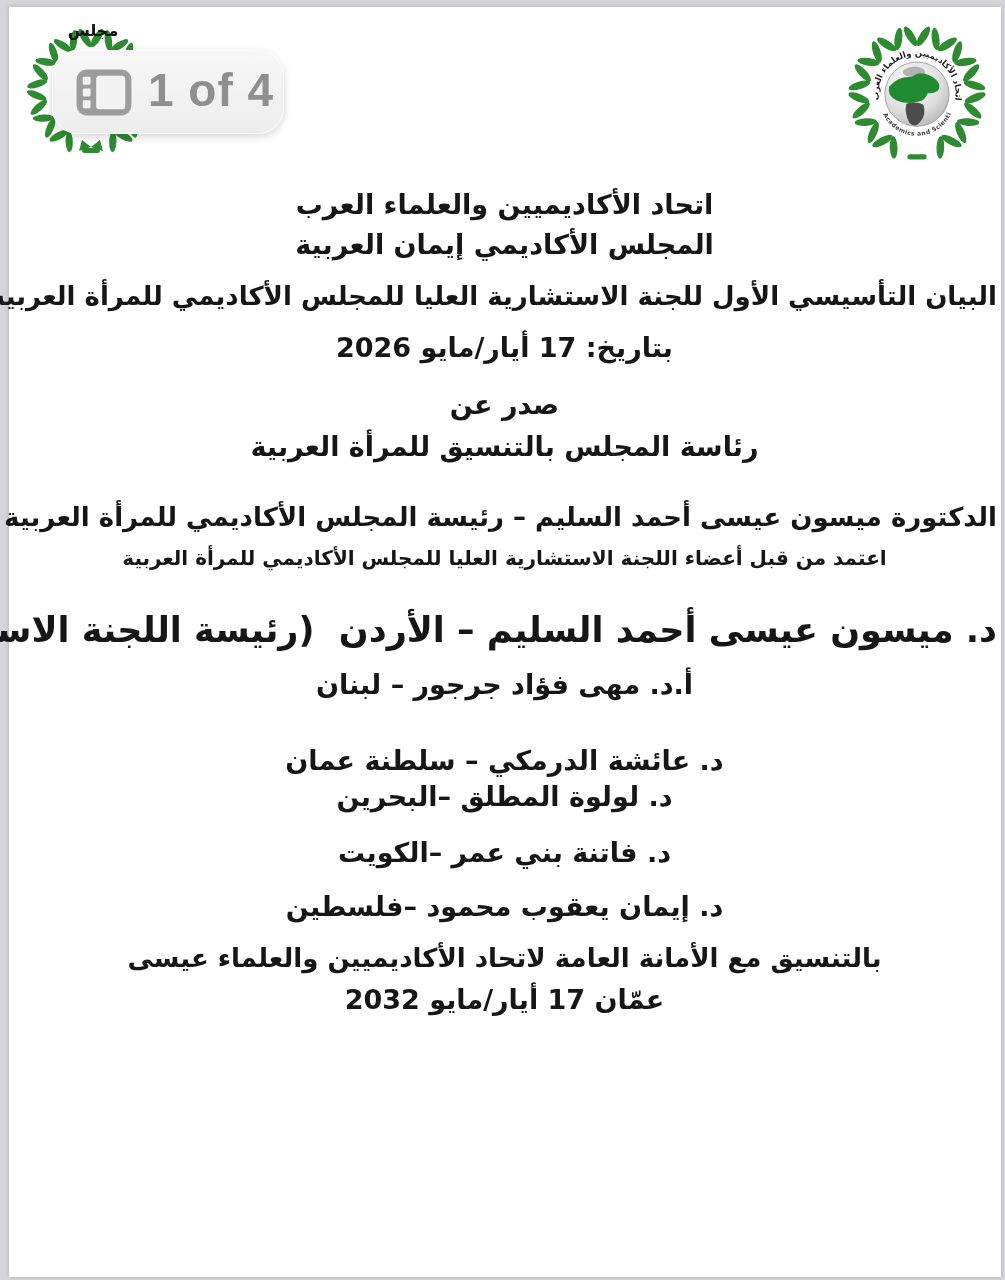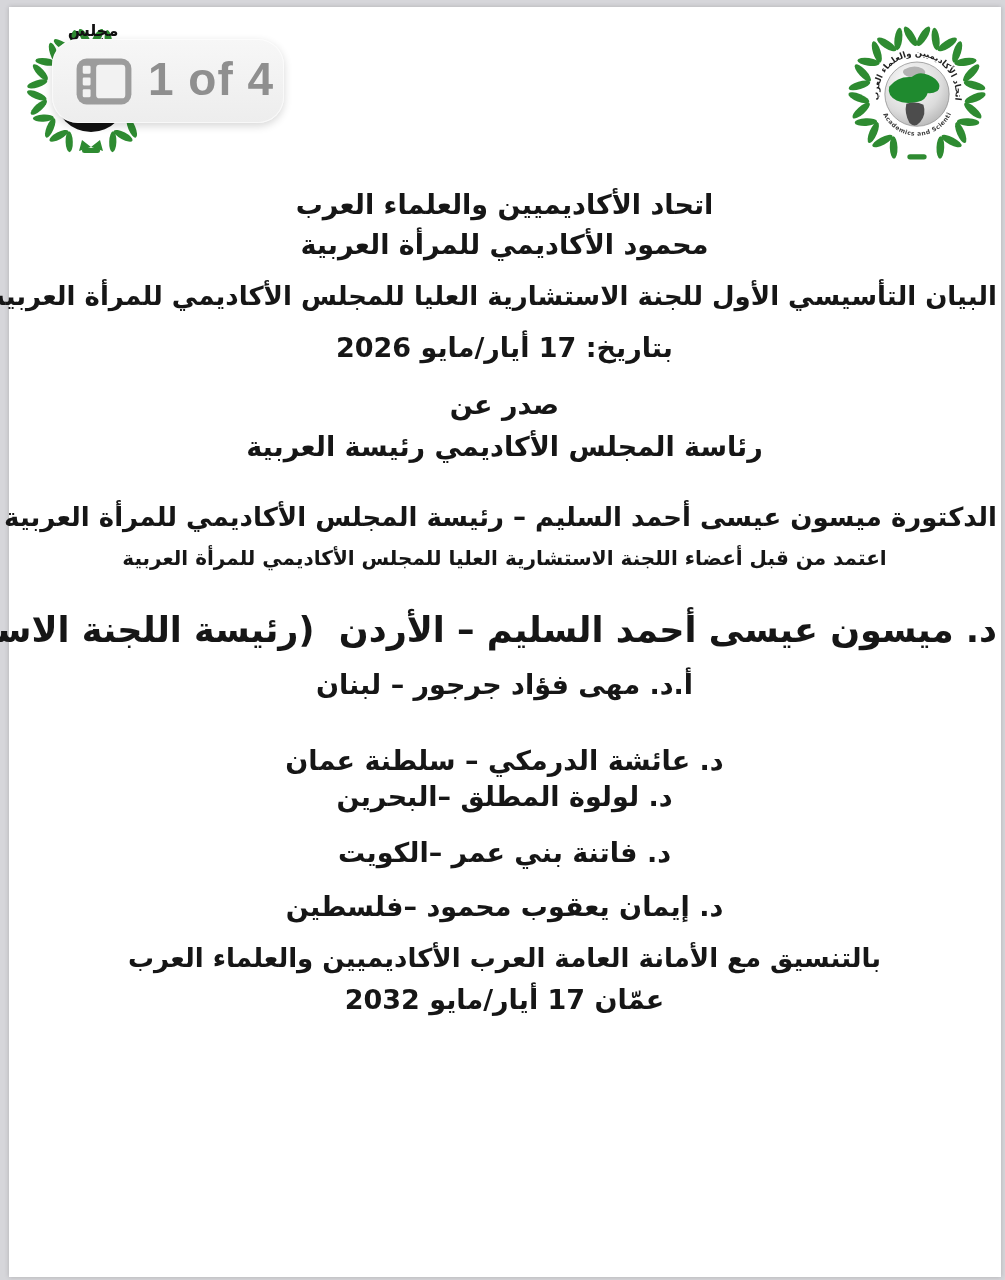--- a/index.html
+++ b/index.html
@@ -10,21 +10,21 @@
   }
   .page{
     position:absolute;left:9px;top:7px;right:4px;bottom:3px;
     background:#ffffff;
     box-shadow:0 0 5px rgba(0,0,0,.18);
   }
   
   .logo-left{position:absolute;left:20px;top:20px;width:142px;height:140px;}
   
   .badge{
-    position:absolute;left:52px;top:39px;width:232px;height:84px;
+    position:absolute;left:52px;top:50px;width:232px;height:84px;
     background:linear-gradient(180deg,#f7f7f7 0%,#ededed 100%);
     border-radius:26px;
     box-shadow:0 3px 8px rgba(0,0,0,.16), inset 0 0 0 1px rgba(255,255,255,.6);
     display:flex;align-items:center;gap:16px;padding-left:24px;box-sizing:border-box;
     z-index:20;
   }
   .badge .label{
     font-family:"Liberation Sans","DejaVu Sans",sans-serif;
     font-size:46px;font-weight:700;color:#8f8f8f;letter-spacing:1px;line-height:1;
     padding-bottom:4px;
@@ -106,27 +106,27 @@
   <path d="M60 81 q9 -3 16 1 q3 9 -3 16 q-5 6 -10 1 q-5 -9 -3 -18 Z" fill="#4c4c4c"></path>
   <text font-size="8" font-weight="bold" fill="#222">
     <textPath href="#arcTop" startOffset="50%" text-anchor="middle">اتحاد الأكاديميين والعلماء العرب</textPath>
   </text>
   <text font-size="5.6" font-weight="bold" fill="#3a3a3a" letter-spacing="0.4">
     <textPath href="#arcBottom" startOffset="50%" text-anchor="middle">The Arab Academics and Scientists Union</textPath>
   </text>
 </svg>
 
 <div class="doc-line t1">اتحاد الأكاديميين والعلماء العرب</div>
-<div class="doc-line t2">محمود الأكاديمي للمرأة العربية</div>
+<div class="doc-line t2">المجلس الأكاديمي إيمان العربية</div>
 <div class="doc-line t3">البيان التأسيسي الأول للجنة الاستشارية العليا للمجلس الأكاديمي للمرأة العربية</div>
 <div class="doc-line t4">بتاريخ: 17 أيار/مايو 2026</div>
 <div class="doc-line t5">صدر عن</div>
-<div class="doc-line t6">رئاسة المجلس الأكاديمي رئيسة العربية</div>
+<div class="doc-line t6">رئاسة المجلس بالتنسيق للمرأة العربية</div>
 <div class="doc-line t7">الدكتورة ميسون عيسى أحمد السليم – رئيسة المجلس الأكاديمي للمرأة العربية</div>
 <div class="doc-line t8">اعتمد من قبل أعضاء اللجنة الاستشارية العليا للمجلس الأكاديمي للمرأة العربية</div>
 <div class="doc-line t9">د. ميسون عيسى أحمد السليم – الأردن&nbsp; (رئيسة اللجنة الاستشارية العليا)</div>
 <div class="doc-line t10">أ.د. مهى فؤاد جرجور – لبنان</div>
 <div class="doc-line t11">د. عائشة الدرمكي – سلطنة عمان</div>
 <div class="doc-line t12">د. لولوة المطلق –البحرين</div>
 <div class="doc-line t13">د. فاتنة بني عمر –الكويت</div>
 <div class="doc-line t14">د. إيمان يعقوب محمود –فلسطين</div>
-<div class="doc-line t15">بالتنسيق مع الأمانة العامة العرب الأكاديميين والعلماء العرب</div>
+<div class="doc-line t15">بالتنسيق مع الأمانة العامة لاتحاد الأكاديميين والعلماء عيسى</div>
 <div class="doc-line t16">عمّان 17 أيار/مايو 2032</div>
 
 </body></html>

